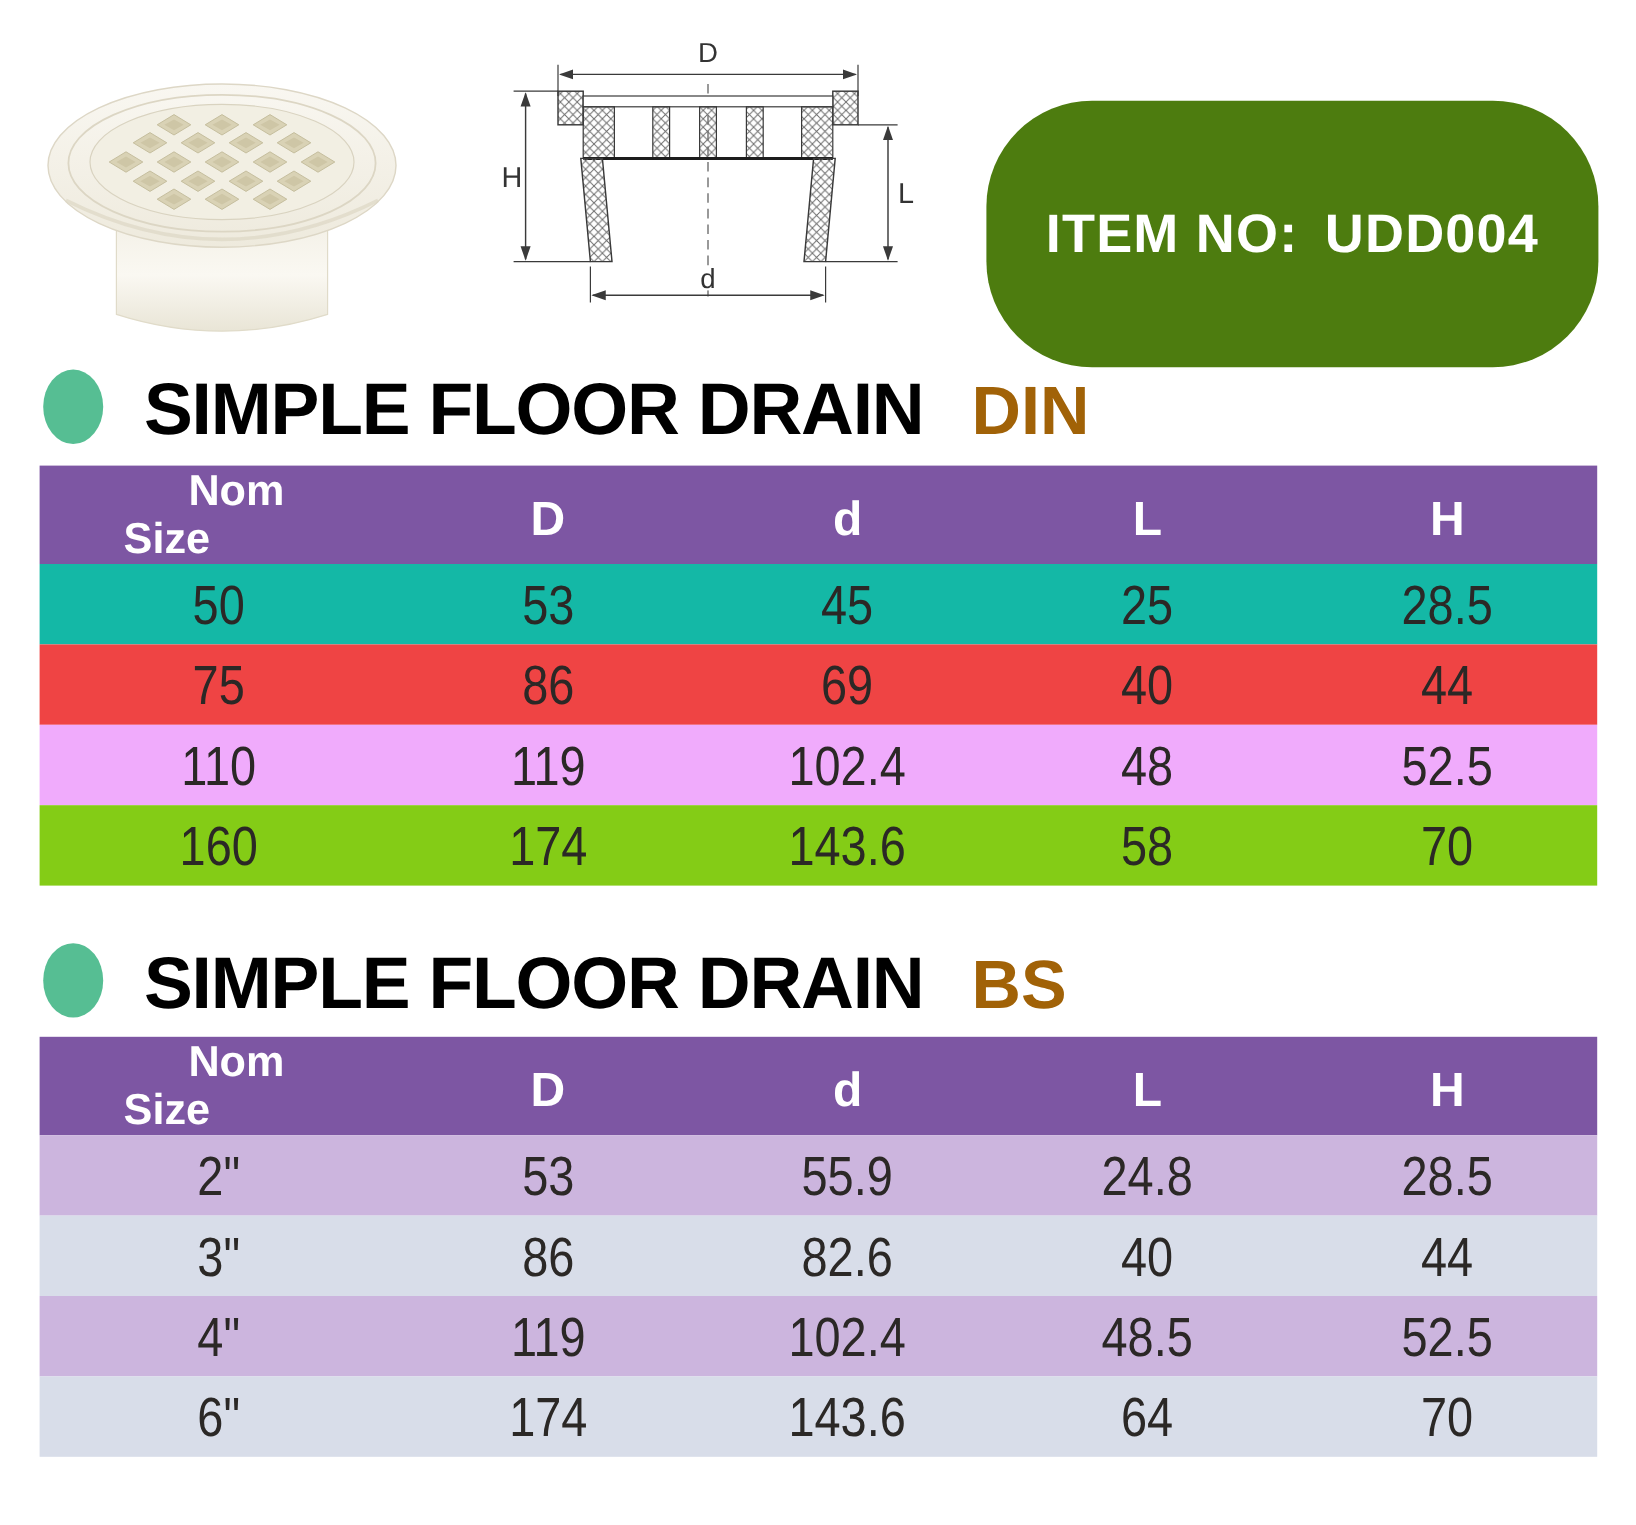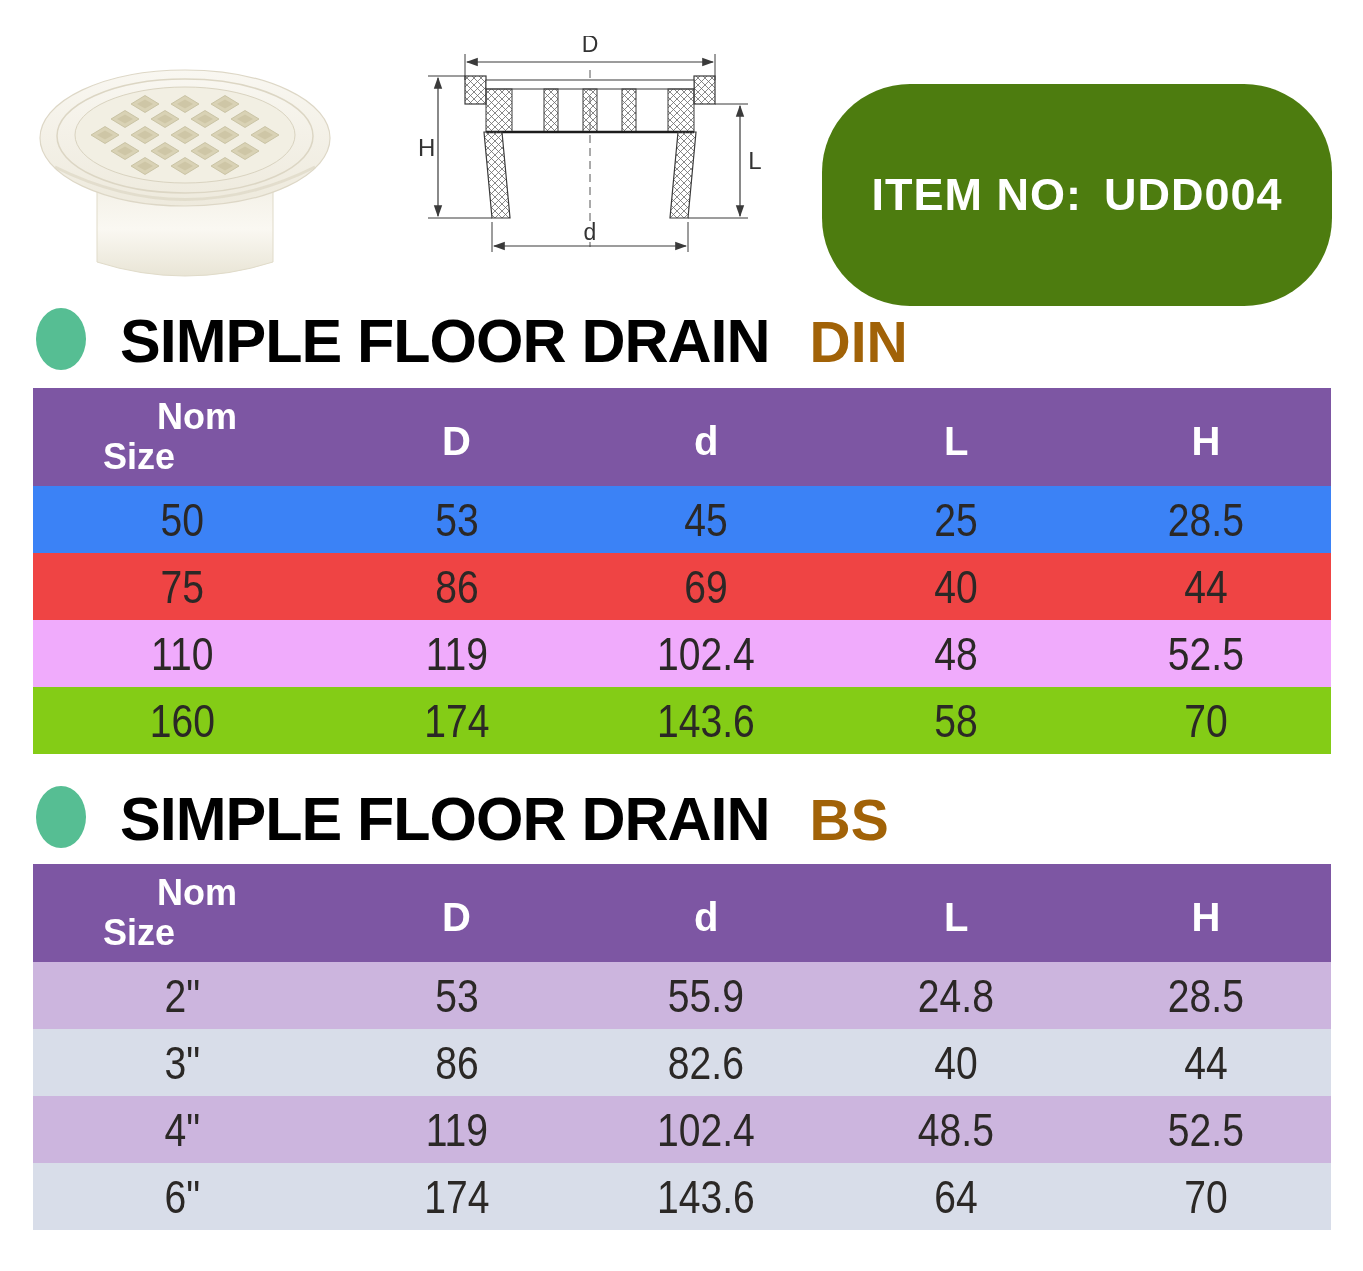--- a/index.html
+++ b/index.html
@@ -19,21 +19,21 @@
   .title-text{font-size:61px;font-weight:800;color:#000000;letter-spacing:-1px;}
   .std-text{font-size:57px;font-weight:800;color:#a16207;margin-left:6px;letter-spacing:0;}
   #title-din{top:300px;}
   #title-bs{top:778px;}
 
   
   .spec-table{position:absolute;left:33px;width:1298px;}
   #table-din{top:388px;}
   #table-bs{top:864px;}
   .grid5{display:grid;grid-template-columns:23% 19.25% 19.25% 19.25% 19.25%;}
-  .thead{height:98px;align-items:center;}
+  .thead{height:82px;align-items:center;}
   .th{color:#fff;font-size:40px;font-weight:bold;text-align:center;transform:translateY(4px);}
   .th-nom{display:flex;flex-direction:column;align-items:flex-start;margin-left:70px;
     color:#fff;font-size:36px;font-weight:bold;line-height:1.12;transform:none;}
   .th-nom .l1{padding-left:54px;}
   .tr{height:67px;align-items:center;}
   .td{font-size:46px;color:#2b2826;text-align:center;transform:scaleX(0.85);}
 
   svg text{font-family:"Liberation Sans",sans-serif;}
 </style>
 </head>
@@ -151,21 +151,21 @@
     <div class="thead grid5" style="background:#7D56A3;">
       <div class="th-nom">
         <span class="l1">Nom</span>
         <span class="l2">Size</span>
       </div>
       <div class="th">D</div>
       <div class="th">d</div>
       <div class="th">L</div>
       <div class="th">H</div>
     </div>
-    <div class="tr grid5" style="background:#3b82f6;">
+    <div class="tr grid5" style="background:#14b8a6;">
       <div class="td">50</div>
       <div class="td">53</div>
       <div class="td">45</div>
       <div class="td">25</div>
       <div class="td">28.5</div>
     </div>
     <div class="tr grid5" style="background:#ef4444;">
       <div class="td">75</div>
       <div class="td">86</div>
       <div class="td">69</div>

